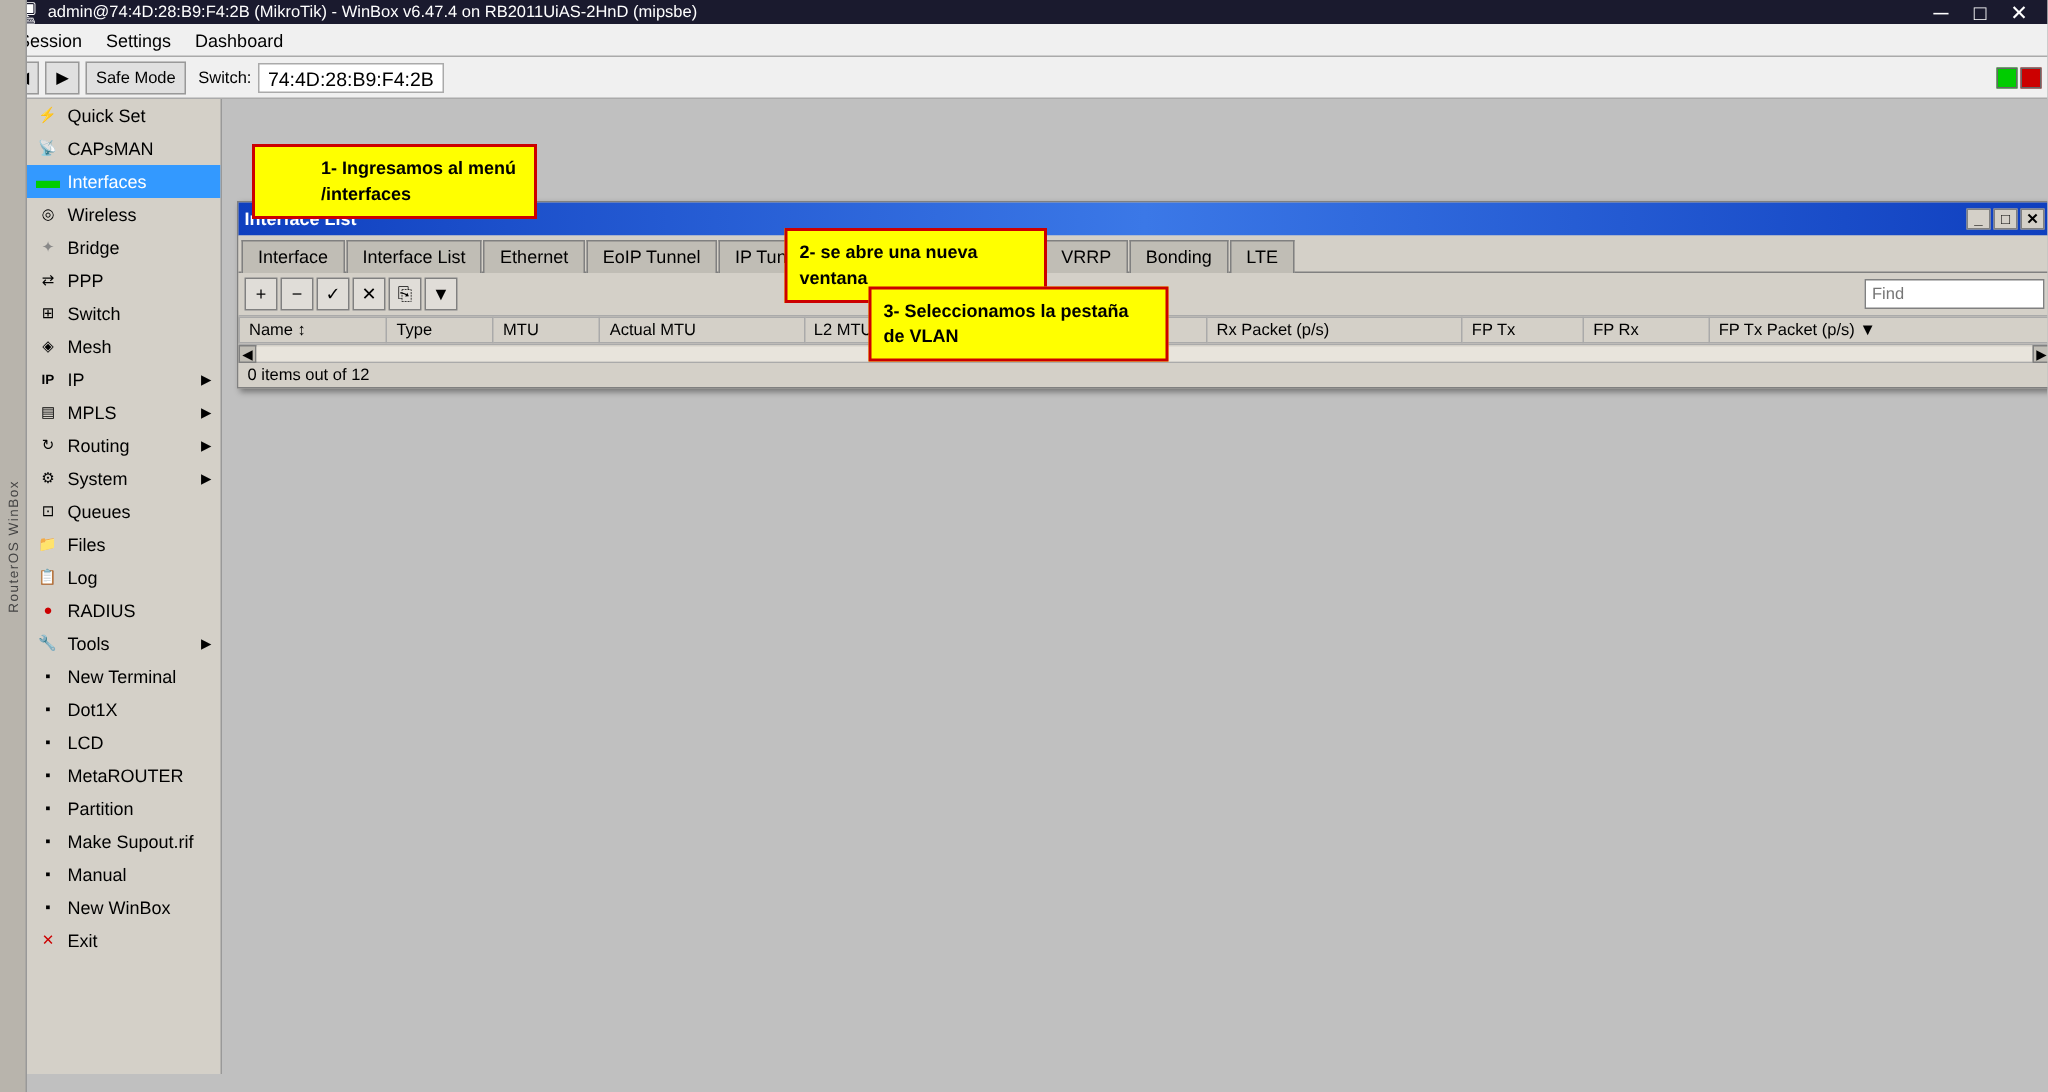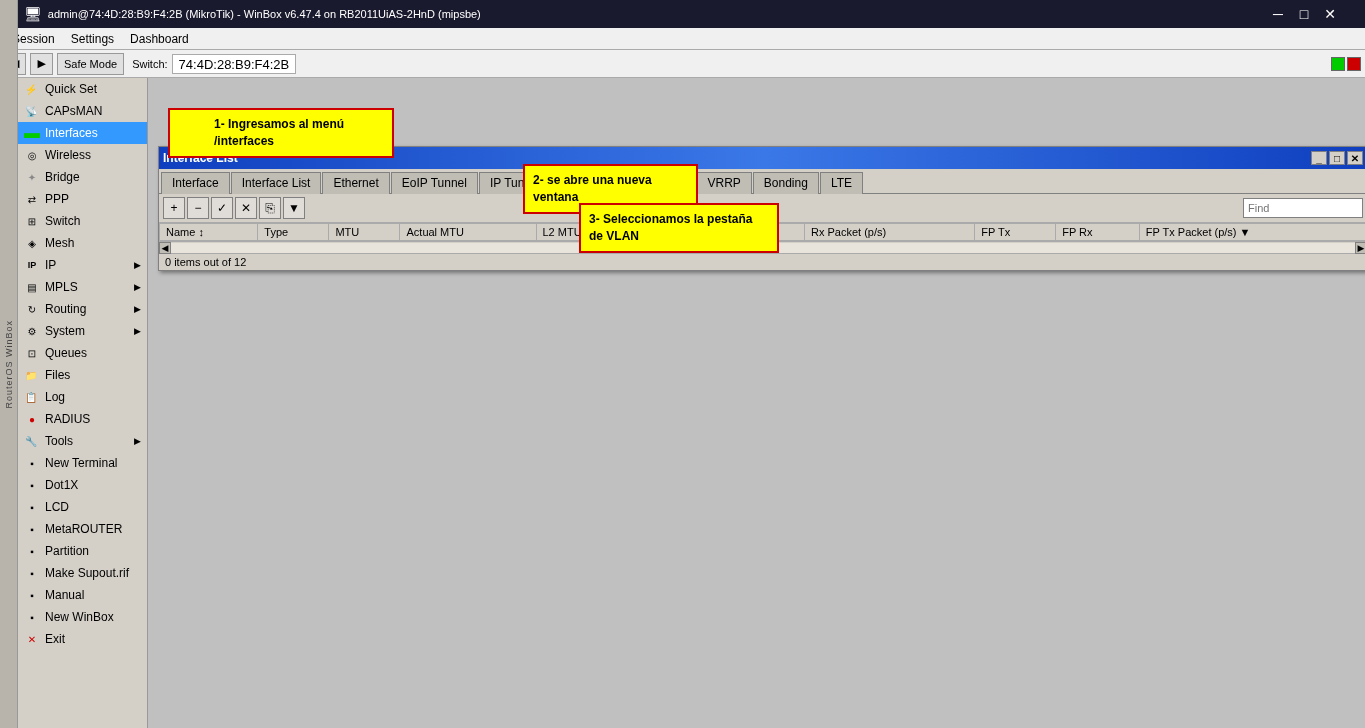--- a/index.html
+++ b/index.html
@@ -2,24 +2,24 @@
 <html><head>
   <meta charset="utf-8">
   <style>
     * { margin: 0; padding: 0; box-sizing: border-box; }
     body { width: 1365px; height: 728px; background: #c0c0c0; font-family: 'Segoe UI', Tahoma, sans-serif; font-size: 12px; overflow: hidden; position: relative; }
 
     
     #title-bar {
       background: #1a1a2e;
       color: #fff;
-      height: 28px;
-      display: flex;
-      align-items: center;
-      padding: 0 24px;
+      height: 16px;
+      display: flex;
+      align-items: center;
+      padding: 0 8px;
       font-size: 12px;
       user-select: none;
     }
     #title-bar .win-controls { display: flex; gap: 4px; }
     #title-bar .win-btn {
       width: 22px; height: 18px; background: transparent; border: none; color: #fff;
       cursor: pointer; font-size: 14px; display: flex; align-items: center; justify-content: center;
     }
 
     
@@ -385,21 +385,21 @@
       <span>New WinBox</span>
     </div>
     <div class="sidebar-item">
       <span class="sidebar-icon" style="color:#cc0000;">✕</span>
       <span>Exit</span>
     </div>
   </div>
 
   <div id="content-area">
 
-    <div class="annotation-box" style="top: 30px; left: 20px; width: 226px; padding-left: 44px;">
+    <div class="annotation-box" style="top: 30px; left: 20px; width: 190px; padding-left: 44px;">
       <span>1- Ingresamos al menú /interfaces</span>
     </div>
 
     <div class="annotation-box" style="top: 50px; left: 375px; width: 175px; margin-top: 36px;">
       <span>2- se abre una nueva ventana</span>
     </div>
 
     <div id="interface-window">
 
       <div class="win-title-bar">

